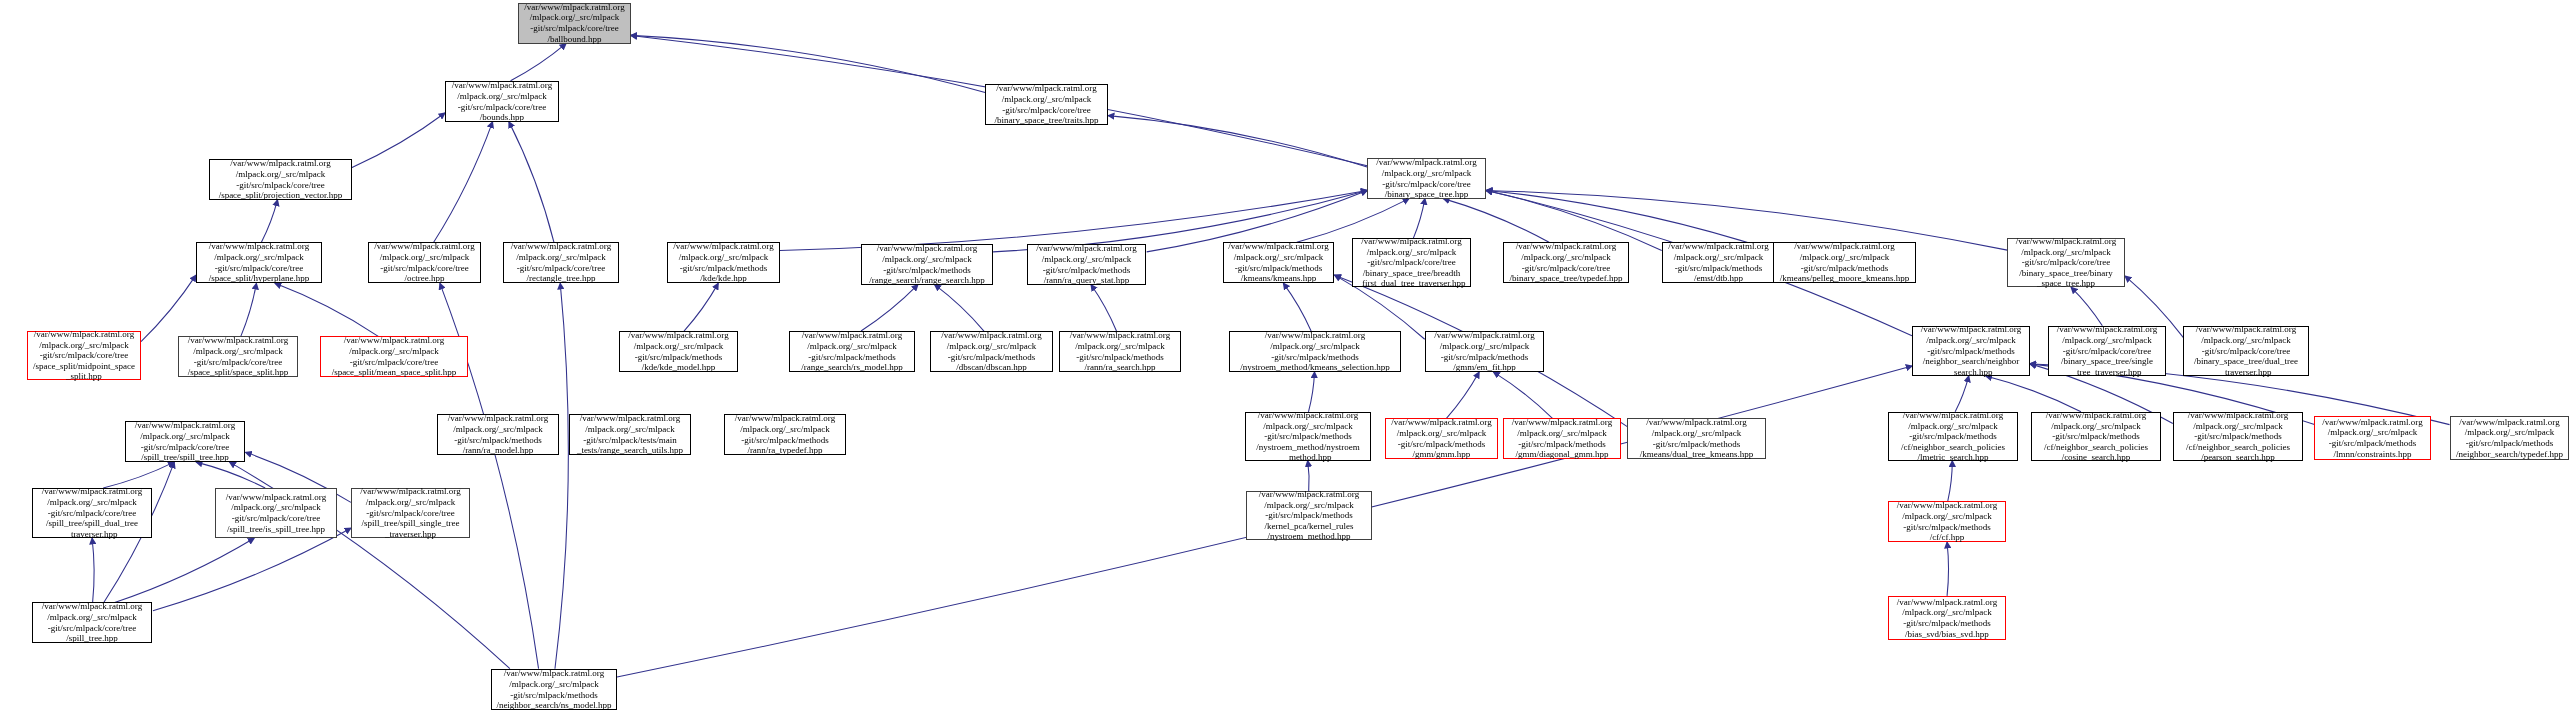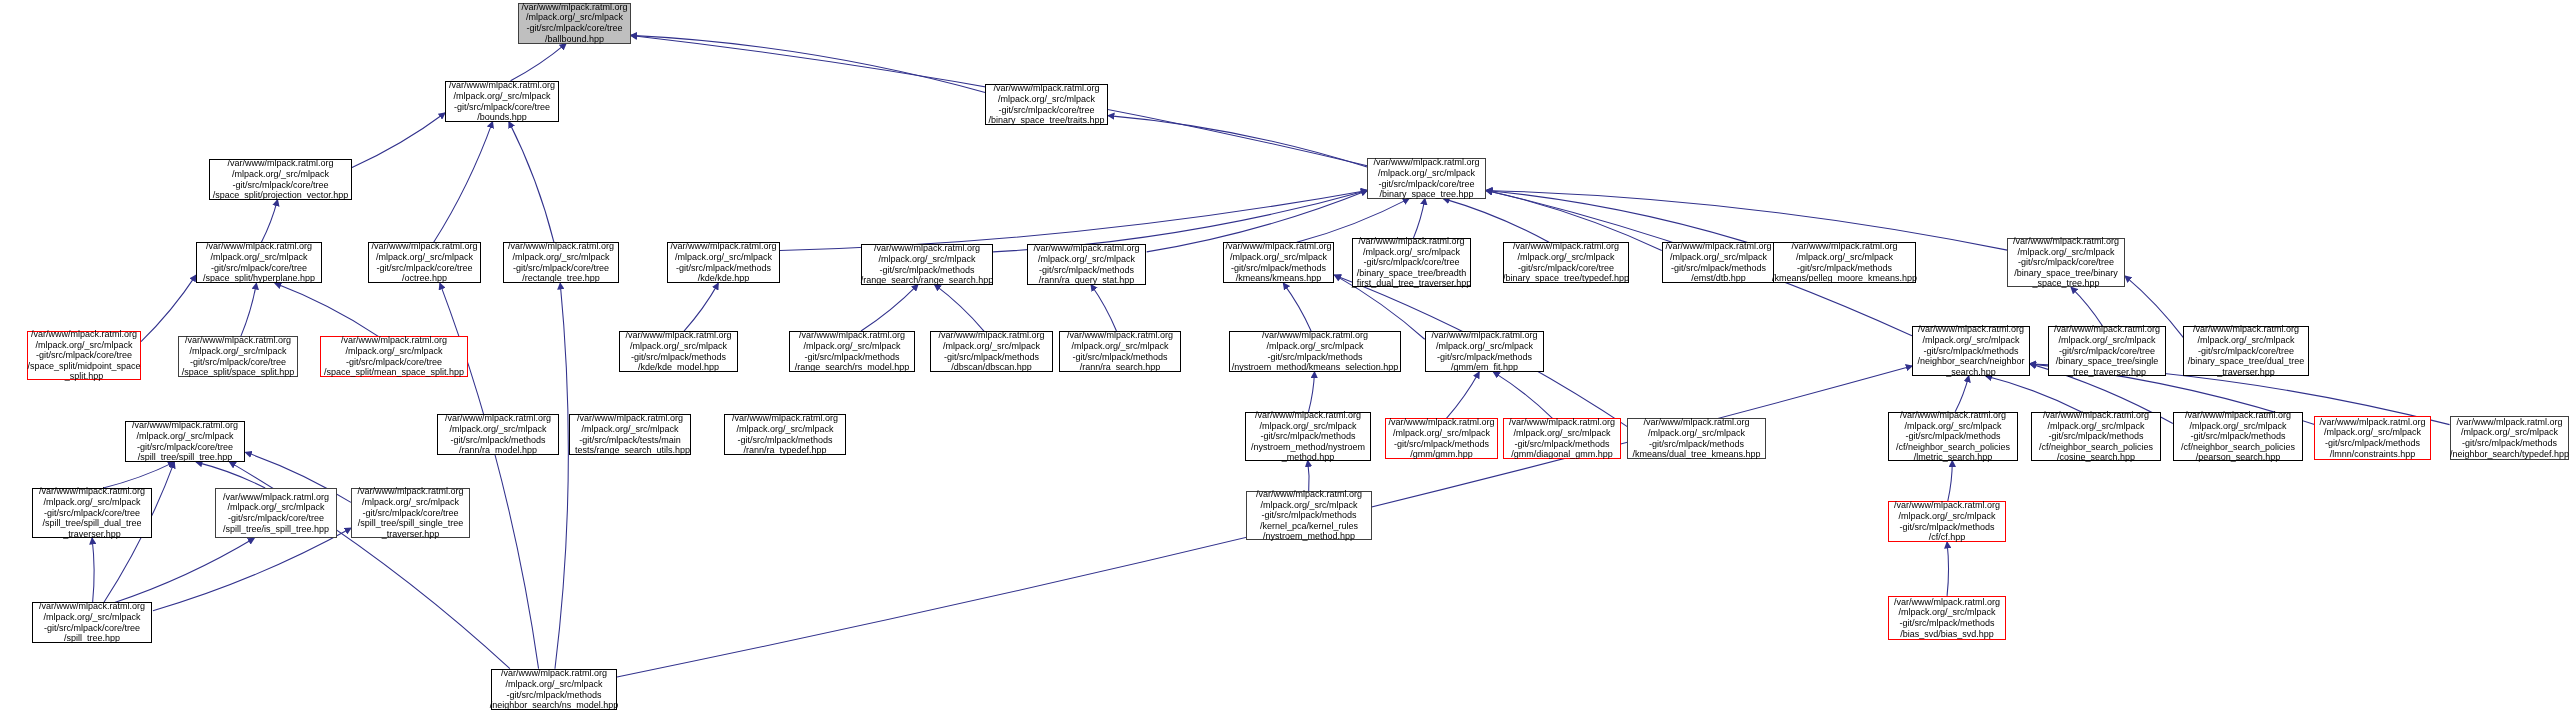--- a/index.html
+++ b/index.html
@@ -45,20 +45,21 @@
   }
   .node.grey {
     border: 0.7px solid #404040;
   }
   .node.red {
     border: 0.7px solid #ff0000;
   }
   .node .lbl {
     display: block;
     white-space: pre;
+    font-family: Liberation Serif, serif;
   }
 </style>
 </head>
 <body>
 
 <div id="canvas">
   <svg id="edge-layer" viewBox="0 0 3891 1089" preserveAspectRatio="none" xmlns="http://www.w3.org/2000/svg">
     <defs>
       <marker id="arrow" viewBox="0 0 12 12" refX="10" refY="6" markerWidth="7" markerHeight="7" orient="auto-start-reverse">
         <path d="M 0 0 L 12 6 L 0 12 z" fill="#31318c"></path>

